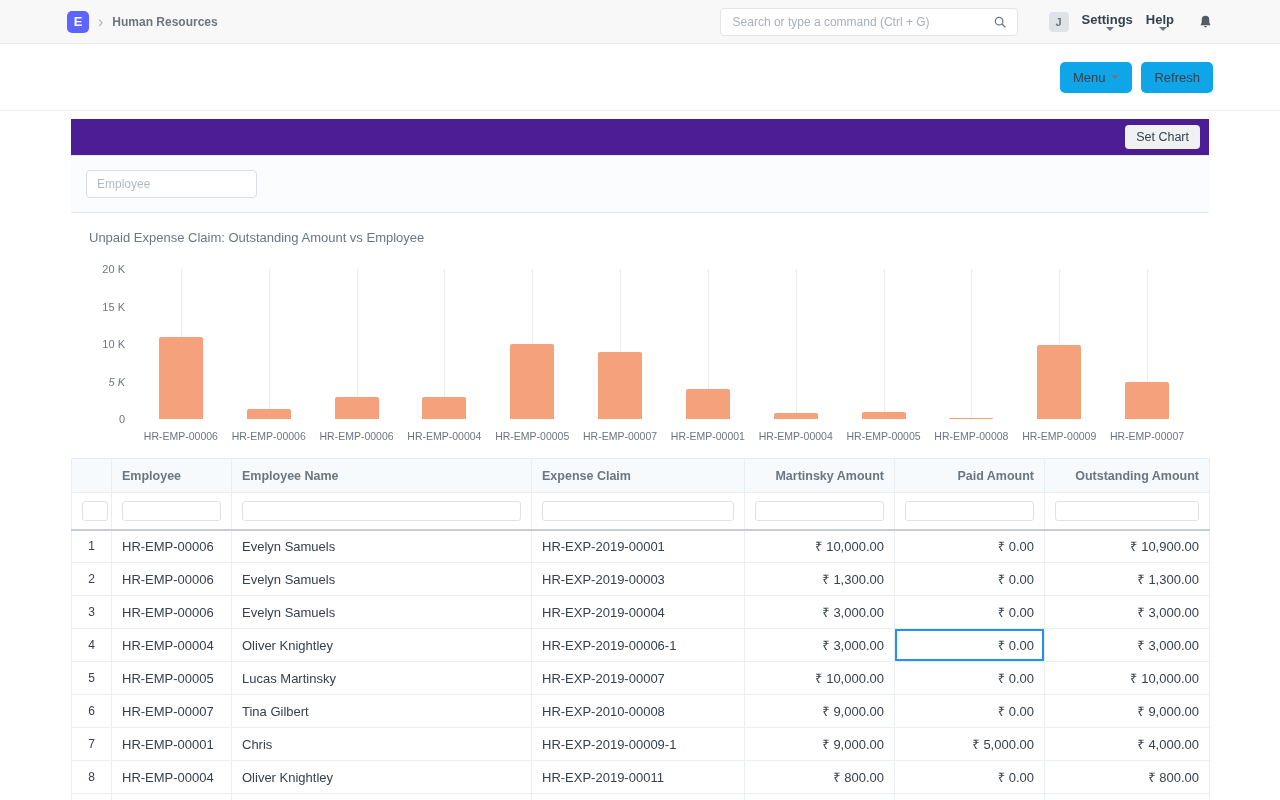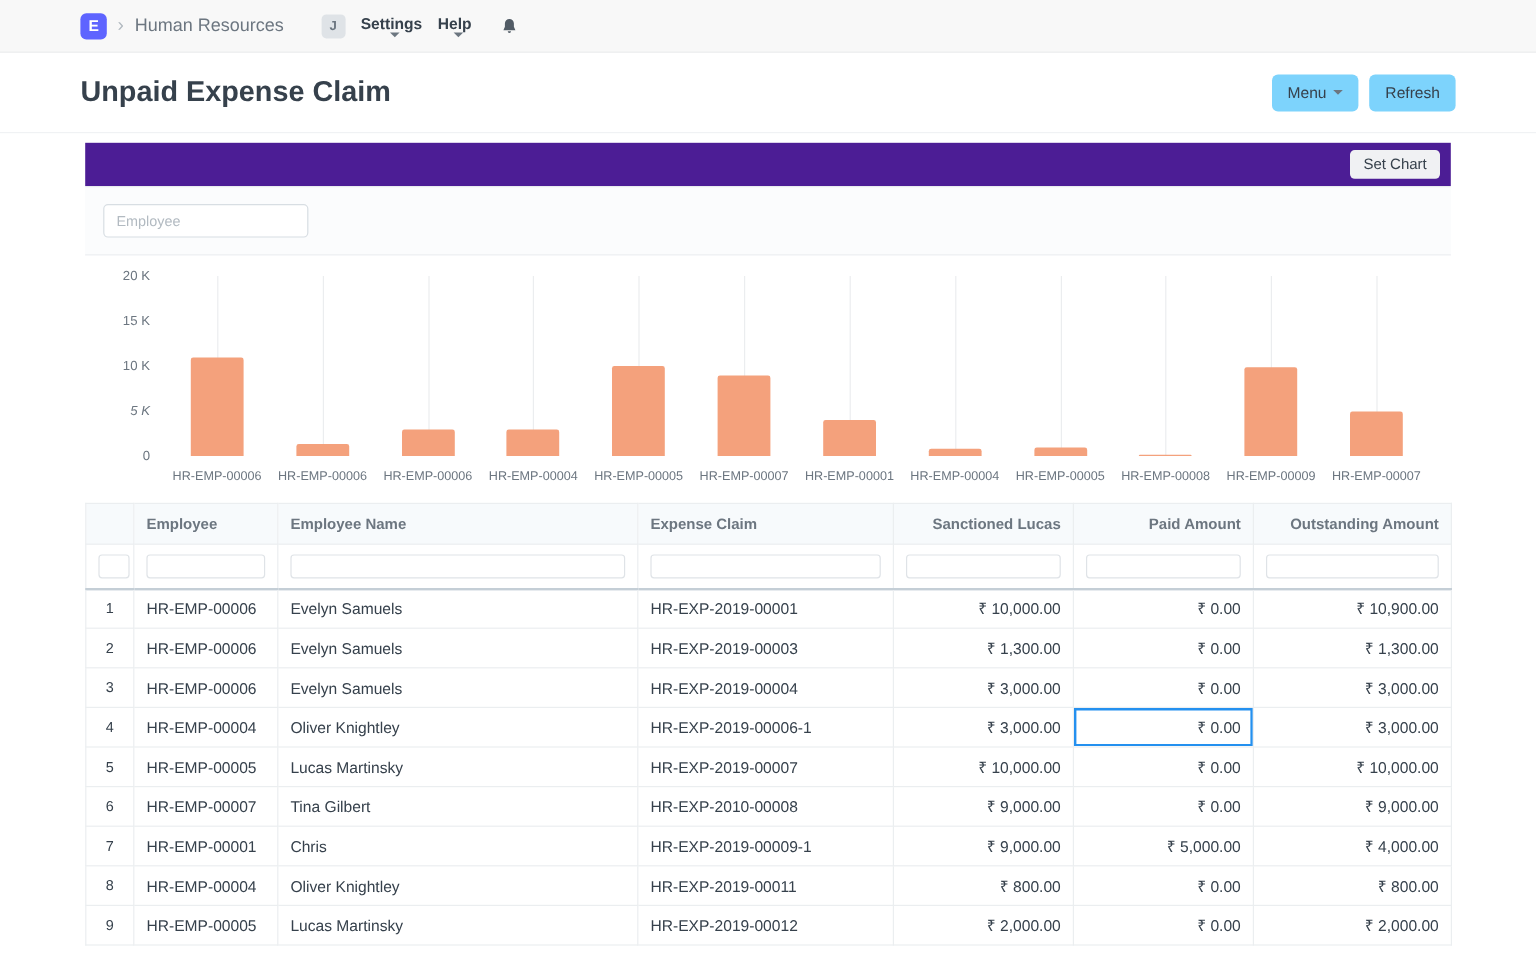--- a/index.html
+++ b/index.html
@@ -14,21 +14,21 @@
   .navbar {
     height:44px; background:#f8f8f8; border-bottom:1px solid #e8eaec;
     display:flex; align-items:center; padding:0 67px;
   }
   .logo {
     width:22px; height:22px; border-radius:5px; background:#5e64ff;
     color:#fff; font-weight:bold; font-size:13px;
     display:flex; align-items:center; justify-content:center; cursor:pointer;
   }
   .crumb-sep { color:#b0b8bf; margin:0 9px; font-size:16px; line-height:1; }
-  .breadcrumb { font-size:15px; font-weight:400; color:#6c7680; cursor:pointer; }
+  .breadcrumb { font-size:12px; font-weight:700; color:#6c7680; cursor:pointer; }
   .search-box {
     margin-left:auto; width:298px; height:28px; background:#fff;
     border:1px solid #e2e6e9; border-radius:4px;
     display:flex; align-items:center; padding:0 10px;
   }
   .search-box input {
     border:none; outline:none; flex:1; font-size:12px; background:transparent;
     color:#36414c; font-family:inherit;
   }
   .search-box input::placeholder { color:#a7b0b8; }
@@ -48,21 +48,21 @@
   .bell { margin-left:24px; display:flex; cursor:pointer; }
 
   
   .page-head {
     height:67px; display:flex; align-items:center; padding:0 67px;
     border-bottom:1px solid #f0f2f4; background:#fff;
   }
   .page-title { font-size:24px; font-weight:700; color:#36414c; margin:0; }
   .head-actions { margin-left:auto; display:flex; gap:9px; }
   .btn {
-    background:#7dd3fc; border:none; border-radius:5px; font-size:13px; color:#36414c;
+    background:#0ea5e9; border:none; border-radius:5px; font-size:13px; color:#36414c;
     padding:8px 13px; font-family:inherit; display:flex; align-items:center; cursor:pointer;
   }
 
   
   .container { width:1138px; margin:0 auto; }
   .report-toolbar {
     margin-top:8px; background:#4c1d95; padding:6px 9px;
     display:flex; justify-content:flex-end;
   }
   .btn-small {
@@ -123,20 +123,29 @@
 </head>
 <body>
 
 <div class="navbar">
   <div class="logo">
     <span>E</span>
   </div>
   <span class="crumb-sep">›</span>
   <span class="breadcrumb">Human Resources</span>
 
+  <div class="search-box">
+    <input type="text" placeholder="Search or type a command (Ctrl + G)" style="">
+    <span style="display:flex;">
+      <svg width="14" height="14" viewBox="0 0 24 24" fill="none" stroke="#6c7680" stroke-width="2.2">
+        <circle cx="10.5" cy="10.5" r="6.5"></circle>
+          <line x1="15.5" y1="15.5" x2="21" y2="21"></line>
+      </svg>
+    </span>
+  </div>
 
   <div class="nav-right">
     <div class="avatar">
       <span>J</span>
     </div>
     <div class="nav-item">
       <span>Settings</span>
       <span class="caret"></span>
     </div>
     <div class="nav-item">
@@ -145,21 +154,20 @@
     </div>
     <span class="bell">
       <svg width="15" height="16" viewBox="0 0 24 24" fill="#525c66">
         <path d="M12 2a6 6 0 0 0-6 6v4.3L4 17h16l-2-4.7V8a6 6 0 0 0-6-6zM9.8 18.5a2.2 2.2 0 0 0 4.4 0h-4.4z"></path>
       </svg>
     </span>
   </div>
 </div>
 
 <div class="page-head">
-  <h1 class="page-title">Unpaid Expense Claim</h1>
   <div class="head-actions">
     <button class="btn">
       <span>Menu</span>
       <span class="caret"></span>
     </button>
     <button class="btn">
       <span>Refresh</span>
     </button>
   </div>
 </div>
@@ -168,20 +176,21 @@
 
   <div class="report-toolbar">
     <button class="btn-small">Set Chart</button>
   </div>
 
   <div class="filter-section">
     <input type="text" class="employee-filter" placeholder="Employee" style="">
   </div>
 
   <div class="chart-area">
+    <div class="chart-title">Unpaid Expense Claim: Outstanding Amount vs Employee</div>
     <div class="chart-body">
       <div class="y-axis">
           <span class="y-tick" style="top: 0%;">20 K</span>
           <span class="y-tick" style="top: 25%;">15 K</span>
           <span class="y-tick" style="top: 50%;">10 K</span>
           <span class="y-tick" style="top: 75%; font-style: italic;">5 K</span>
           <span class="y-tick" style="top: 100%;">0</span>
         </div>
       <div class="plot-col">
         <div class="chart-plot">
@@ -261,21 +270,21 @@
         <col style="width:150px">
         <col style="width:150px">
       <col style="width:165px">
     </colgroup>
     <thead>
       <tr>
           <th></th>
           <th>Employee</th>
           <th>Employee Name</th>
           <th>Expense Claim</th>
-          <th class="align-right">Sanctioned Lucas</th>
+          <th class="align-right">Martinsky Amount</th>
           <th class="align-right">Paid Amount</th>
           <th class="align-right">Outstanding Amount</th>
         </tr>
       <tr>
           <td class="filter-cell"><input class="col-input idx-input" style=""></td>
           <td class="filter-cell"><input class="col-input" style=""></td>
           <td class="filter-cell"><input class="col-input" style=""></td>
           <td class="filter-cell"><input class="col-input" style=""></td>
           <td class="filter-cell"><input class="col-input" style=""></td>
           <td class="filter-cell"><input class="col-input" style=""></td>

